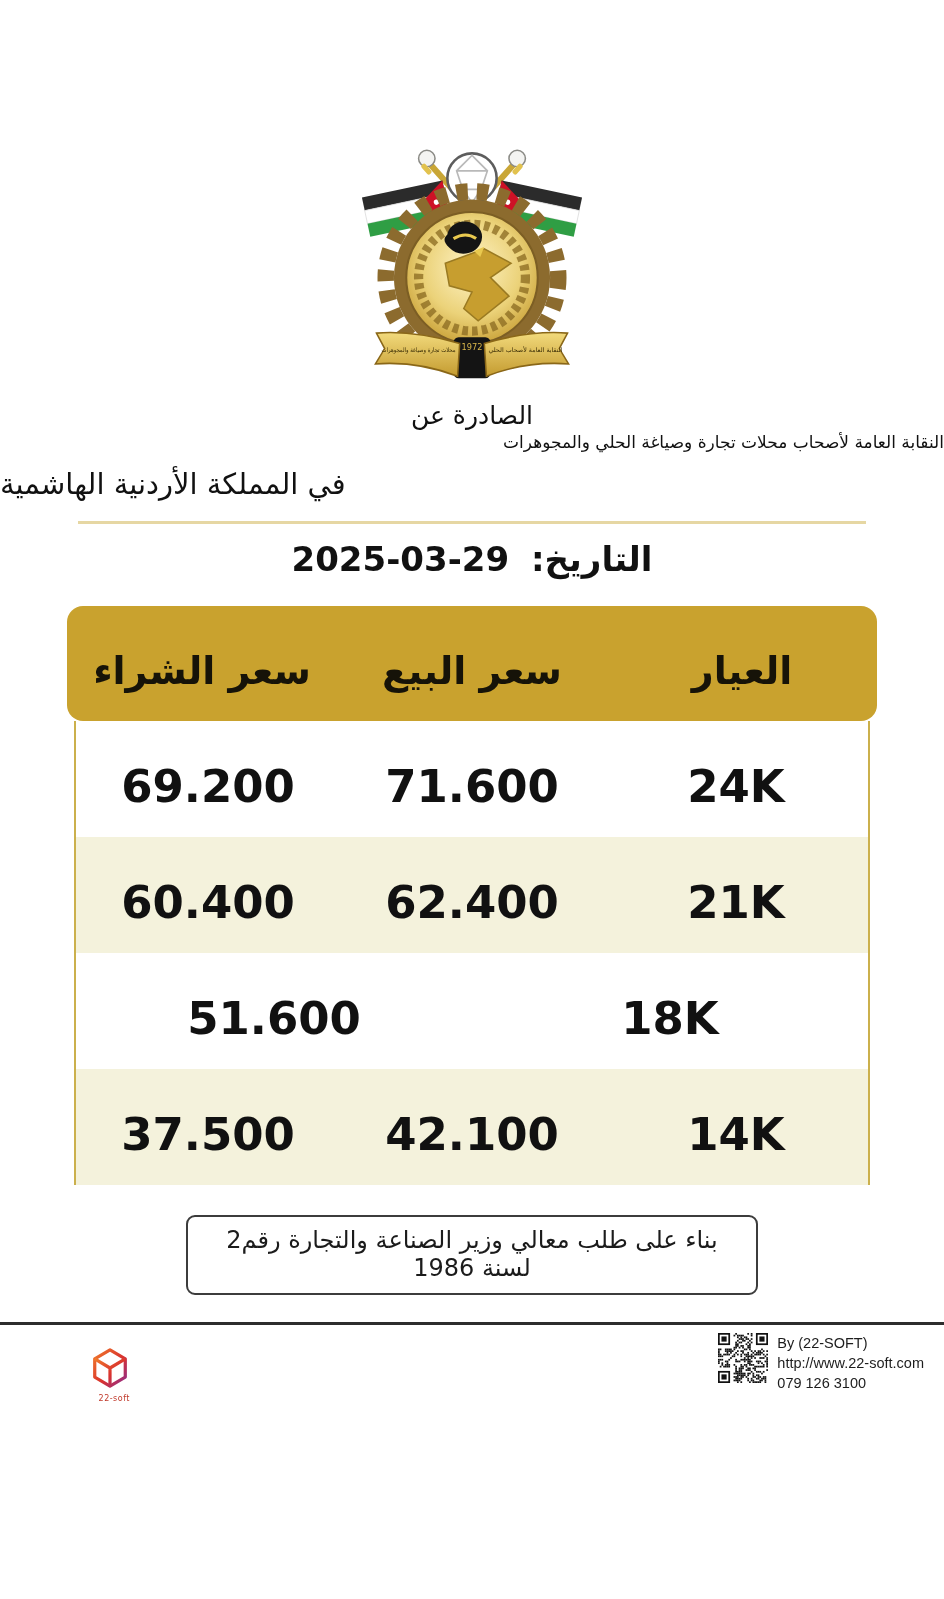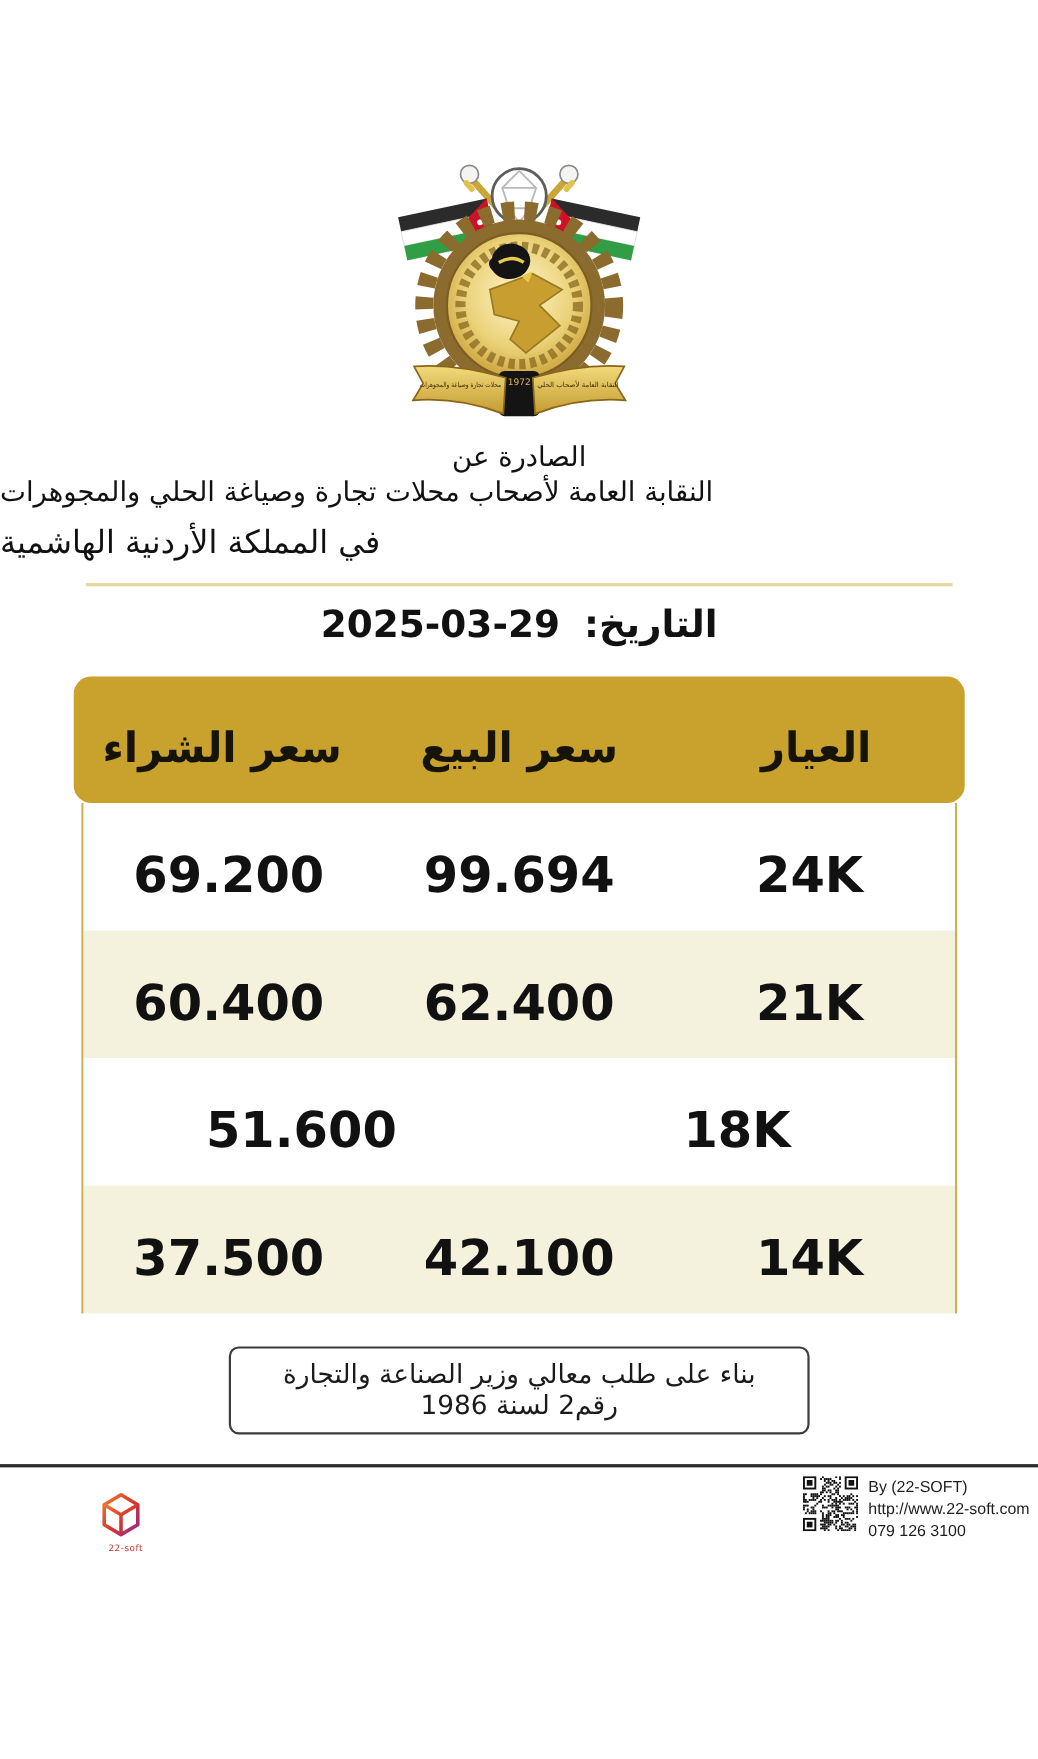--- a/index.html
+++ b/index.html
@@ -15,49 +15,49 @@
     font-family:"DejaVu Sans","Liberation Sans",sans-serif;color:var(--ink);
   }
   .page{width:944px;height:1599px;position:relative;background:#ffffff;}
 
   
   .emblem{width:226px;margin:140px auto 0;display:block;}
 
   
   .title{font-size:40px;font-weight:bold;text-align:center;margin-top:4px;letter-spacing:0;}
   .issued{font-size:25px;text-align:center;margin-top:14px;}
-  .issuer{font-size:25px;text-align:left;margin-top:2px;}
+  .issuer{font-size:17px;text-align:right;margin-top:2px;}
   .kingdom{font-size:29px;text-align:left;margin-top:15px;}
   .divider{width:788px;border:none;border-top:3px solid var(--tan);margin:20px auto 0;}
   .date-line{font-size:34px;font-weight:bold;text-align:center;margin-top:15px;}
   .date-line .dval{margin-right:10px;}
 
   
   .price-table{width:810px;margin:27px auto 0;}
   .thead{
     background:var(--gold);height:115px;border-radius:16px;
     display:flex;align-items:center;font-size:38px;font-weight:bold;color:#161308;
   }
   .thead .cell,.trow .cell{flex:1;text-align:center;margin-top:15px;}
   .tbody{margin:0 7px;border-left:2px solid #CBB04C;border-right:2px solid #CBB04C;}
   .trow{height:116px;display:flex;align-items:center;font-size:45px;font-weight:bold;background:#ffffff;}
   .trow.alt{background:var(--cream);}
 
   
   .note-box{
-    width:528px;margin:30px auto 0;border:2px solid #3c3c3c;border-radius:9px;
+    width:572px;margin:30px auto 0;border:2px solid #3c3c3c;border-radius:9px;
     font-size:24px;text-align:center;padding:9px 28px 11px;color:#1b1b1b;background:#fff;
   }
 
   
   .footer-rule{border:none;border-top:3px solid #2d2d2d;margin-top:27px;width:944px;}
   .footer-bar{position:relative;height:130px;direction:ltr;}
   .brand{position:absolute;left:82px;top:22px;width:48px;text-align:right;}
   .brand-label{font-size:8px;color:#c0392b;margin-top:1px;letter-spacing:.5px;}
-  .credit{position:absolute;right:8px;top:8px;display:flex;gap:9px;align-items:flex-start;}
+  .credit{position:absolute;right:20px;top:8px;display:flex;gap:9px;align-items:flex-start;}
   .qr{width:50px;height:50px;display:block;}
   .credit-text{font-size:14.5px;line-height:1.4;color:#1d1d1d;font-family:"Liberation Sans",sans-serif;}
 </style>
 </head>
 <body>
 
 <div class="page">
 
   <svg class="emblem" viewBox="0 0 220 240" aria-hidden="true">
     <defs>
@@ -142,21 +142,21 @@
 
   <div class="price-table">
     <div class="thead">
       <div class="cell">العيار</div>
       <div class="cell">سعر البيع</div>
       <div class="cell">سعر الشراء</div>
     </div>
     <div class="tbody">
       <div class="trow">
         <div class="cell">24K</div>
-        <div class="cell">99.694</div>
+        <div class="cell">71.600</div>
         <div class="cell">69.200</div>
       </div>
       <div class="trow alt">
         <div class="cell">21K</div>
         <div class="cell">62.400</div>
         <div class="cell">60.400</div>
       </div>
       <div class="trow">
         <div class="cell">18K</div>
         <div class="cell">51.600</div>

